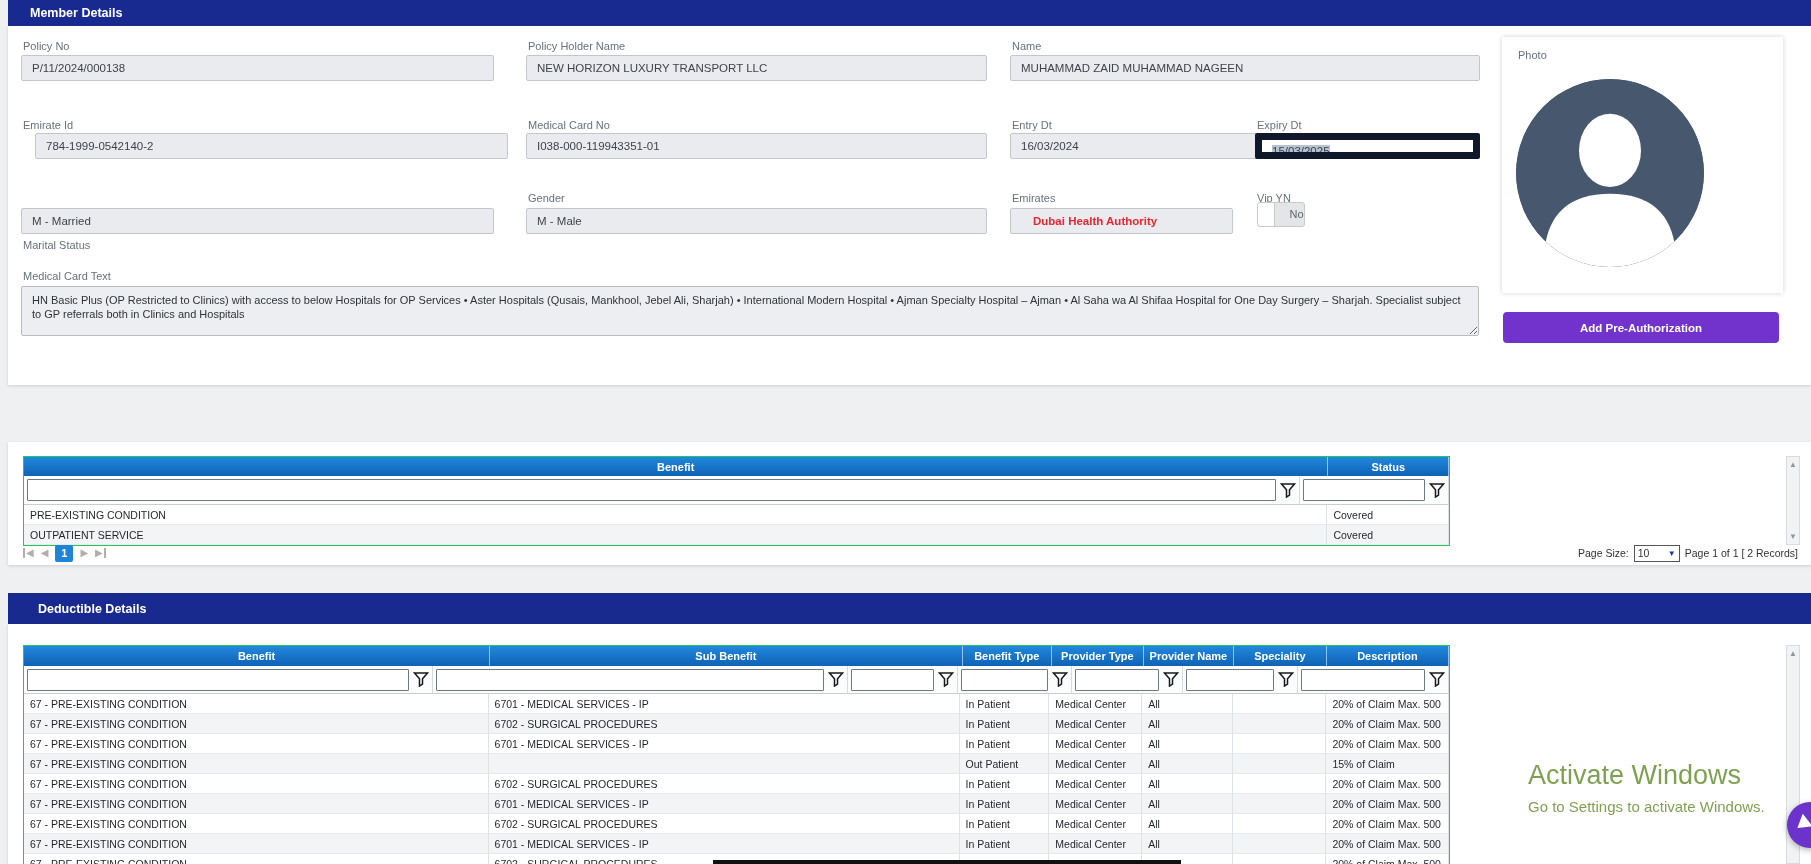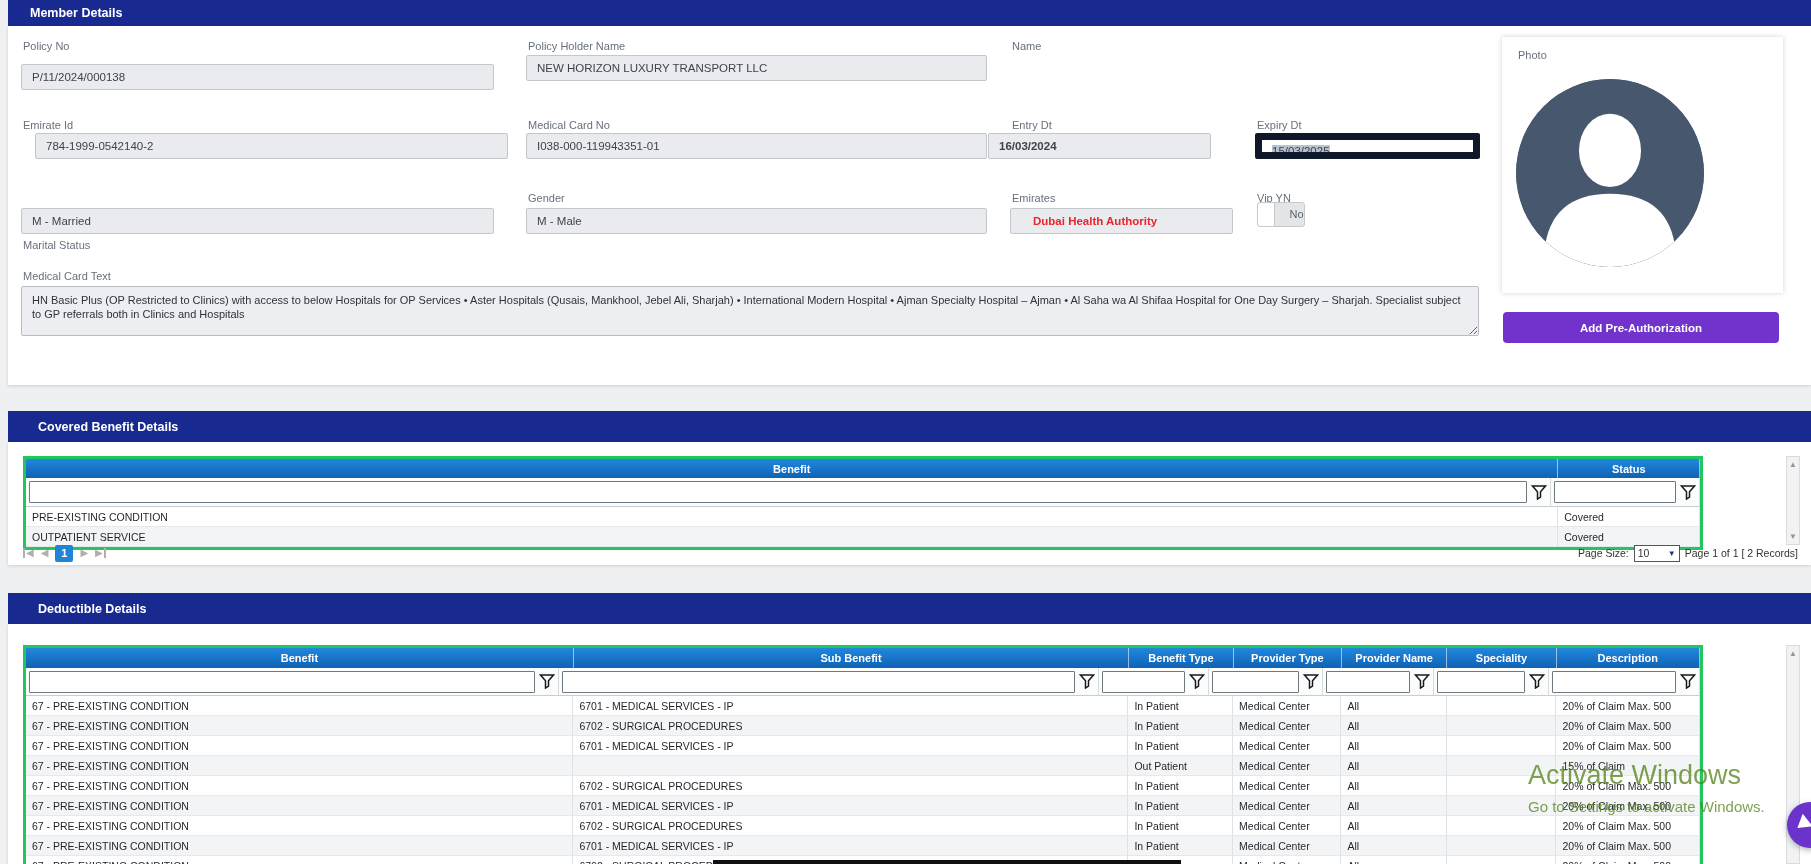--- a/index.html
+++ b/index.html
@@ -47,21 +47,21 @@
                 background:#fff; box-shadow:0 0 5px rgba(0,0,0,.18); }
   .photo-label { position:absolute; left:16px; top:12px; font-size:11px; color:#68707d; }
   .avatar { position:absolute; left:14px; top:42px; width:188px; height:188px;
             border-radius:50%; background:#47586e; overflow:hidden; }
   .avatar svg { width:100%; height:100%; }
   .preauth-btn { position:absolute; left:1503px; top:312px; width:276px; height:31px;
                  background:#7133cb; color:#fff; border:none; border-radius:4px;
                  font-family:"Liberation Sans",sans-serif; font-weight:bold; font-size:11.5px; cursor:pointer; }
 
   
-  .tbl { position:absolute; left:23px; width:1680px; border:3px solid #22c55e; background:#fff; }
+  .tbl { position:absolute; left:23px; width:1427px; border:1px solid #22c55e; background:#fff; }
   .trow { display:flex; }
   .th { background:linear-gradient(180deg,#2188dd 0%,#0f62b4 100%); color:#fff; font-weight:bold;
         font-size:11px; text-align:center; border-right:1px solid rgba(255,255,255,.55);
         display:flex; align-items:center; justify-content:center; }
   .h19 { height:19px; } .h20 { height:20px; } .h28 { height:28px; } .h29 { height:29px; }
   .fcell { background:#fbfcfc; border-right:1px solid #d8dbde; border-bottom:1px solid #c9cdd1;
            display:flex; align-items:center; padding:0 3px; }
   .fcell input { flex:1; min-width:0; height:22px; border:1px solid #6f777f; border-radius:1px;
                  background:#fff; font-family:"Liberation Sans",sans-serif; font-size:11px; padding:0 4px; }
   .funnel { flex:0 0 auto; margin-left:4px; display:flex; align-items:center; cursor:pointer; }
@@ -109,35 +109,36 @@
 <body>
 
 <div class="page">
 
   <div class="navbar" id="bar1">
     <span class="bar-title">Member Details</span>
   </div>
   <div class="card" id="card1"></div>
 
   <span class="f-label" style="left:23px;top:40px;">Policy No</span>
-  <div class="f-input" style="left:21px;top:55px;width:473px;margin-top:9px;">P/11/2024/000138</div>
+  <div class="f-input" style="left:21px;top:55px;width:473px;">P/11/2024/000138</div>
 
   <span class="f-label" style="left:528px;top:40px;">Policy Holder Name</span>
   <div class="f-input" style="left:526px;top:55px;width:461px;">NEW HORIZON LUXURY TRANSPORT LLC</div>
 
   <span class="f-label" style="left:1012px;top:40px;">Name</span>
+  <div class="f-input" style="left:1010px;top:55px;width:470px;">MUHAMMAD ZAID MUHAMMAD NAGEEN</div>
 
   <span class="f-label" style="left:23px;top:119px;">Emirate Id</span>
   <div class="f-input" style="left:35px;top:133px;width:473px;">784-1999-0542140-2</div>
 
   <span class="f-label" style="left:528px;top:119px;">Medical Card No</span>
   <div class="f-input" style="left:526px;top:133px;width:461px;">I038-000-119943351-01</div>
 
   <span class="f-label" style="left:1012px;top:119px;">Entry Dt</span>
-  <div class="f-input" style="left:988px;top:133px;width:223px;font-weight:bold;">16/03/2024</div>
+  <div class="f-input" style="left:1010px;top:133px;width:252px;">16/03/2024</div>
 
   <span class="f-label" style="left:1257px;top:119px;">Expiry Dt</span>
   <div class="f-input focused" style="left:1255px;top:133px;width:225px;">
     <span class="sel-text">15/03/2025</span>
   </div>
 
   <span class="f-label" style="left:23px;top:192px;margin-top:47px;">Marital Status</span>
   <div class="f-input" style="left:21px;top:208px;width:473px;">M - Married</div>
 
   <span class="f-label" style="left:528px;top:192px;">Gender</span>
@@ -162,23 +163,20 @@
     <div class="avatar">
       <svg viewBox="0 0 100 100">
         <circle cx="50" cy="50" r="50" fill="#47586e"></circle>
         <ellipse cx="50" cy="38" rx="16.5" ry="19.5" fill="#ffffff"></ellipse>
         <path d="M15 92 Q18 61 50 61 Q82 61 85 92 L85 100 L15 100 Z" fill="#ffffff"></path>
       </svg>
     </div>
   </div>
   <button class="preauth-btn">Add Pre-Authorization</button>
 
-  <div class="navbar" id="bar2">
-    <span class="bar-title" style="left:30px;">Covered Benefit Details</span>
-  </div>
   <div class="card" id="card2"></div>
 
   <div class="tbl" style="top:456px;">
     <div class="trow">
       <div class="th h19 cc0">Benefit</div>
       <div class="th h19 cc1">Status</div>
     </div>
     <div class="trow">
       <div class="fcell h29 cc0">
         <input type="text" style="">

